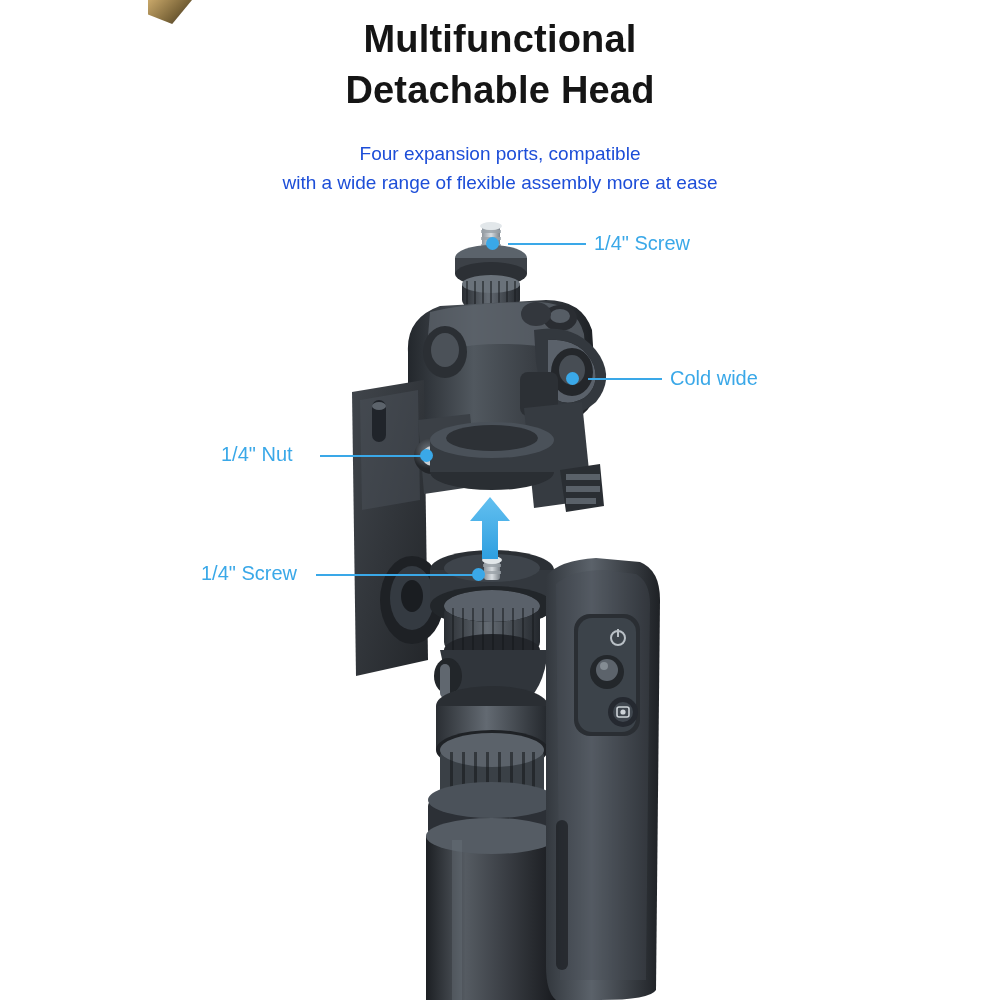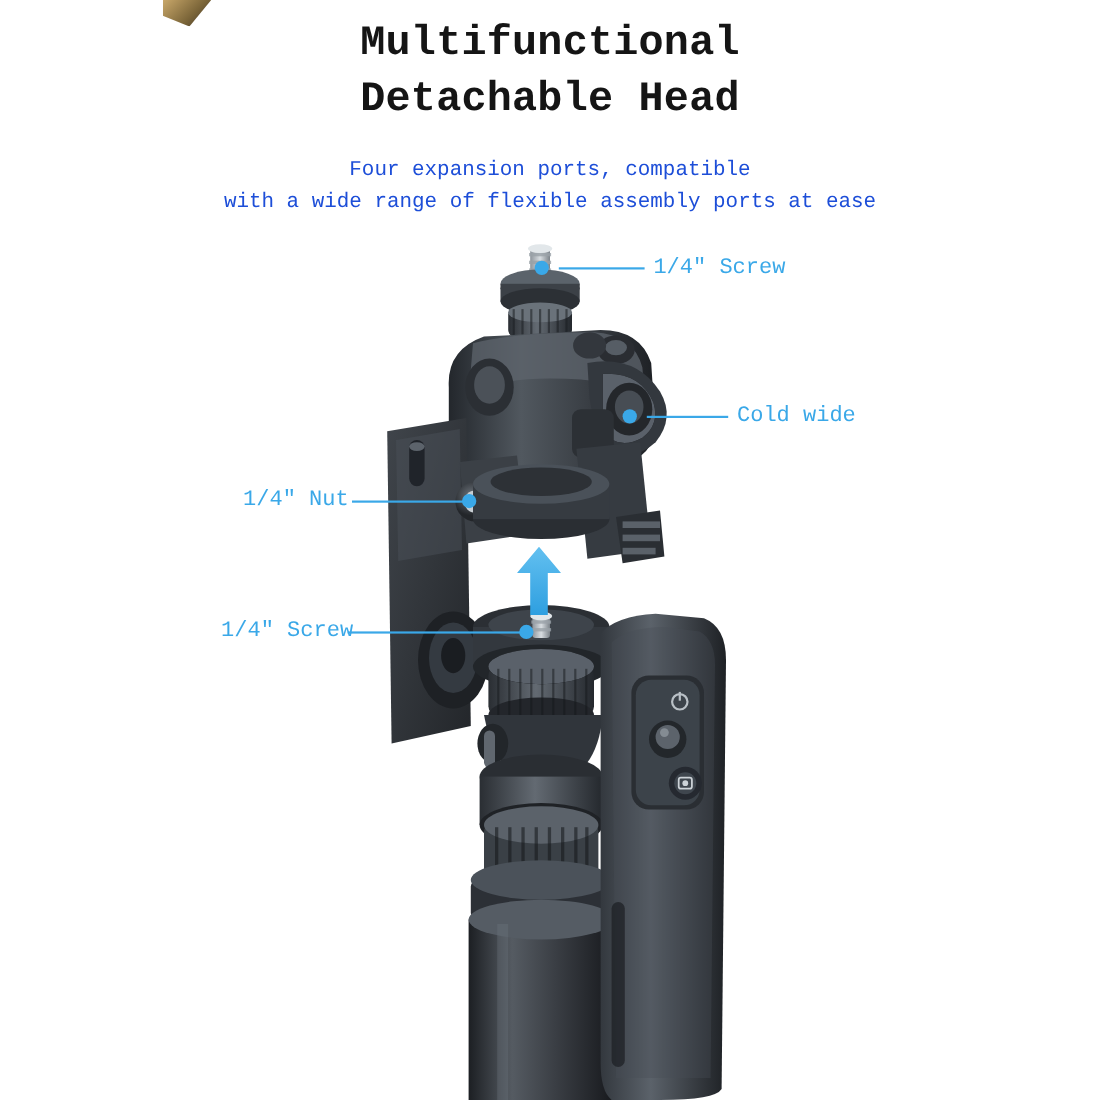--- a/index.html
+++ b/index.html
@@ -6,21 +6,21 @@
     margin: 0;
     padding: 0;
     background: #ffffff;
   }
   #page {
     position: relative;
     width: 1000px;
     height: 1000px;
     background: #ffffff;
     overflow: hidden;
-    font-family: Liberation Mono, monospace;
+    font-family: Liberation Sans, sans-serif;
     color: #1b1b1b;
   }
 
   
   .title {
     position: absolute;
     top: 14px;
     left: 0;
     width: 1000px;
     text-align: center;
@@ -109,21 +109,21 @@
 
   <div class="corner-gold"></div>
 
   <div class="title">
     <div>Multifunctional</div>
     <div>Detachable Head</div>
   </div>
 
   <div class="subtitle">
     <div>Four expansion ports, compatible</div>
-    <div>with a wide range of flexible assembly ports at ease</div>
+    <div>with a wide range of flexible assembly more at ease</div>
   </div>
 
   <svg class="product" viewBox="0 0 1000 1000">
     <defs>
       <linearGradient id="gBody" x1="0" y1="0" x2="1" y2="0">
         <stop offset="0%" stop-color="#23272c"></stop>
         <stop offset="35%" stop-color="#51585f"></stop>
         <stop offset="65%" stop-color="#3b4046"></stop>
         <stop offset="100%" stop-color="#1d2024"></stop>
       </linearGradient>

